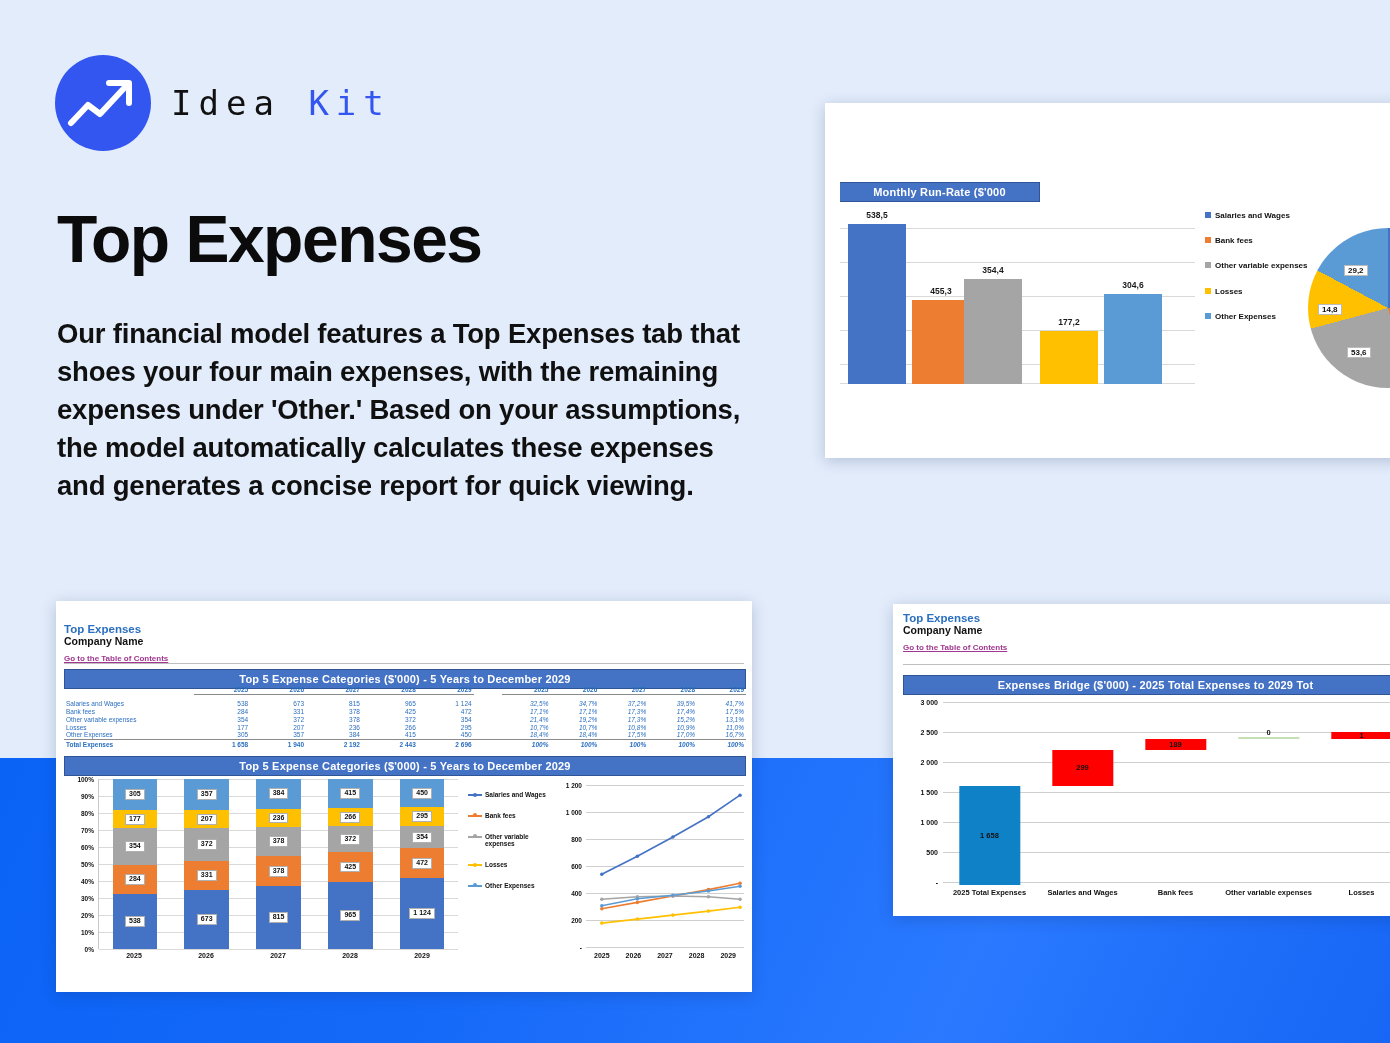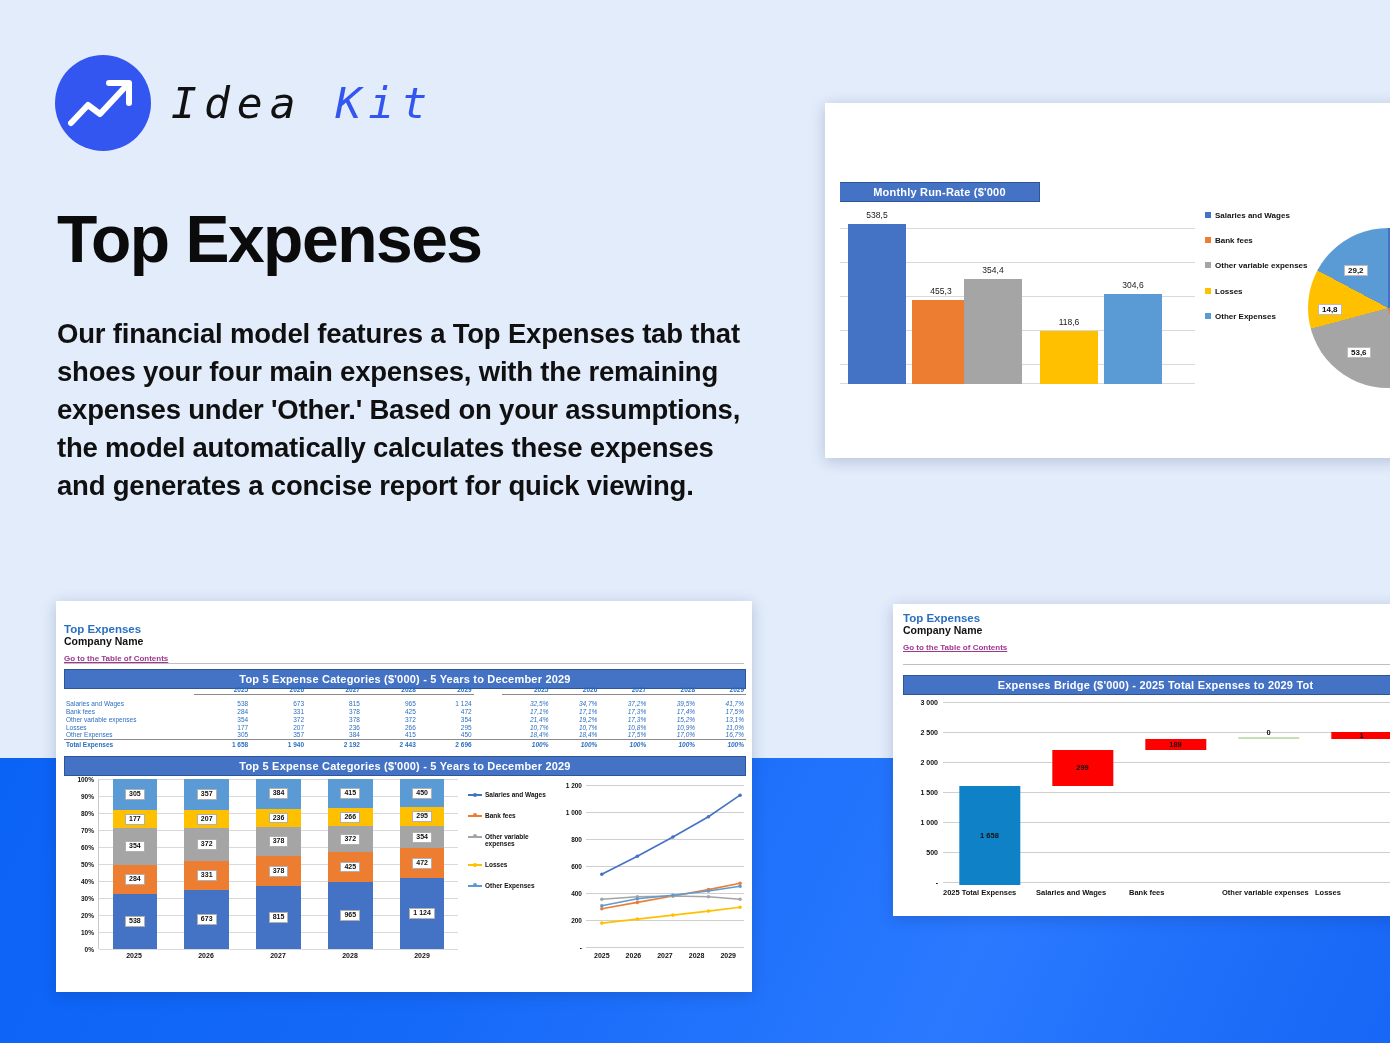--- a/index.html
+++ b/index.html
@@ -26,23 +26,22 @@
     position: relative; flex: none;
   }
   .logo-mark svg { position: absolute; left: 0; top: 0; }
   .logo-text { margin-left: 20px; }
   .logo-line1 {
     font-size: 55px; font-weight: 700; letter-spacing: -1px;
     color: #0a0a0a; line-height: 0.95; position: relative;
   }
   .logo-line2 {
     font-family: "DejaVu Sans Mono", monospace;
-    font-size: 43px; letter-spacing: 7px; line-height: 1.0;
+    font-size: 34px; letter-spacing: 7px; line-height: 1.0;
     color: #111;
-    font-style: italic;
   }
   .logo-line2 .kit { color: #3355f0; }
 
   
   .hero-title {
     position: absolute; left: 57px; top: 205px;
     font-size: 66px; font-weight: 700; letter-spacing: -1.5px;
     color: #0b0b0b; line-height: 1.05;
   }
   .hero-body {
@@ -74,21 +73,21 @@
   #panel-topright { left: 825px; top: 103px; width: 600px; height: 355px; }
   #panel-topright .tr-bands { position: absolute; left: 15px; top: 79px; width: 585px; display: flex; }
   #panel-topright .tr-bands .band { flex: 0 0 390px; }
   #panel-topright .tr-bands .band.b2 { flex: 0 0 200px; border-left: none; }
 
   .trchart { position: absolute; left: 15px; top: 103px; width: 355px; height: 178px; }
   .trchart .gridline { position: absolute; left: 0; width: 100%; height: 1px; background: #d9d9d9; }
   .trbar { position: absolute; bottom: 0; width: 58px; }
   .trbar .lbl {
     position: absolute; left: 50%; transform: translateX(-50%);
-    top: -14px; font-size: 8.5px; font-weight: 400; color: #1a1a1a; white-space: nowrap;
+    top: -14px; font-size: 8.5px; font-weight: 700; color: #1a1a1a; white-space: nowrap;
   }
   .trbar .body { width: 100%; height: 100%; }
 
   .trlegend { position: absolute; left: 380px; top: 108px; width: 120px; font-size: 8px; color: #111; }
   .trlegend .le { display: flex; align-items: flex-start; margin-bottom: 16px; font-weight: 600; line-height: 1.15; }
   .trlegend .sw { width: 6px; height: 6px; margin-right: 4px; margin-top: 1px; flex: none; }
 
   .piewrap { position: absolute; left: 483px; top: 125px; width: 160px; height: 160px; }
   .pie { width: 160px; height: 160px; border-radius: 50%; }
   .pielbl {
@@ -166,21 +165,21 @@
   .wf .plot { position: absolute; left: 40px; top: 0; right: 0; height: 188px; }
   .wf .gl { position: absolute; left: 0; right: 0; height: 1px; background: #cfcfcf; }
   .wf .cols { position: absolute; inset: 0; display: flex; }
   .wf .col { flex: 1; position: relative; }
   .wf .bar {
     position: absolute; left: 50%; transform: translateX(-50%); width: 66%;
     display: flex; align-items: center; justify-content: center;
   }
   .wf .bar span { font-size: 7.5px; font-weight: 700; color: #111; }
   .wf .xax { position: absolute; left: 40px; right: 0; top: 191px; display: flex; }
-  .wf .xax div { flex: 1; font-size: 7.5px; font-weight: 700; color: #111; }
+  .wf .xax div { flex: 1; text-align: center; font-size: 7.5px; font-weight: 700; color: #111; }
 </style>
 </head>
 <body>
 
 <div class="blue-band"></div>
 
 <div class="logo-wrap">
   <div class="logo-mark">
     <svg width="96" height="96" viewBox="0 0 96 96">
       <path d="M16 68 L33 50 L45 59 L72 30" stroke="#ffffff" stroke-width="6" fill="none" stroke-linecap="round" stroke-linejoin="round"></path>
@@ -217,21 +216,21 @@
     </div>
     <div class="trbar" style="left:72px;height:84px">
       <div class="lbl">455,3</div>
       <div class="body" style="background:#ed7d31"></div>
     </div>
     <div class="trbar" style="left:124px;height:105px">
       <div class="lbl">354,4</div>
       <div class="body" style="background:#a5a5a5"></div>
     </div>
     <div class="trbar" style="left:200px;height:53px">
-      <div class="lbl">118,6</div>
+      <div class="lbl">177,2</div>
       <div class="body" style="background:#ffc000"></div>
     </div>
     <div class="trbar" style="left:264px;height:90px">
       <div class="lbl">304,6</div>
       <div class="body" style="background:#5b9bd5"></div>
     </div>
   </div>
 
   <div class="trlegend">
     <div class="le">

